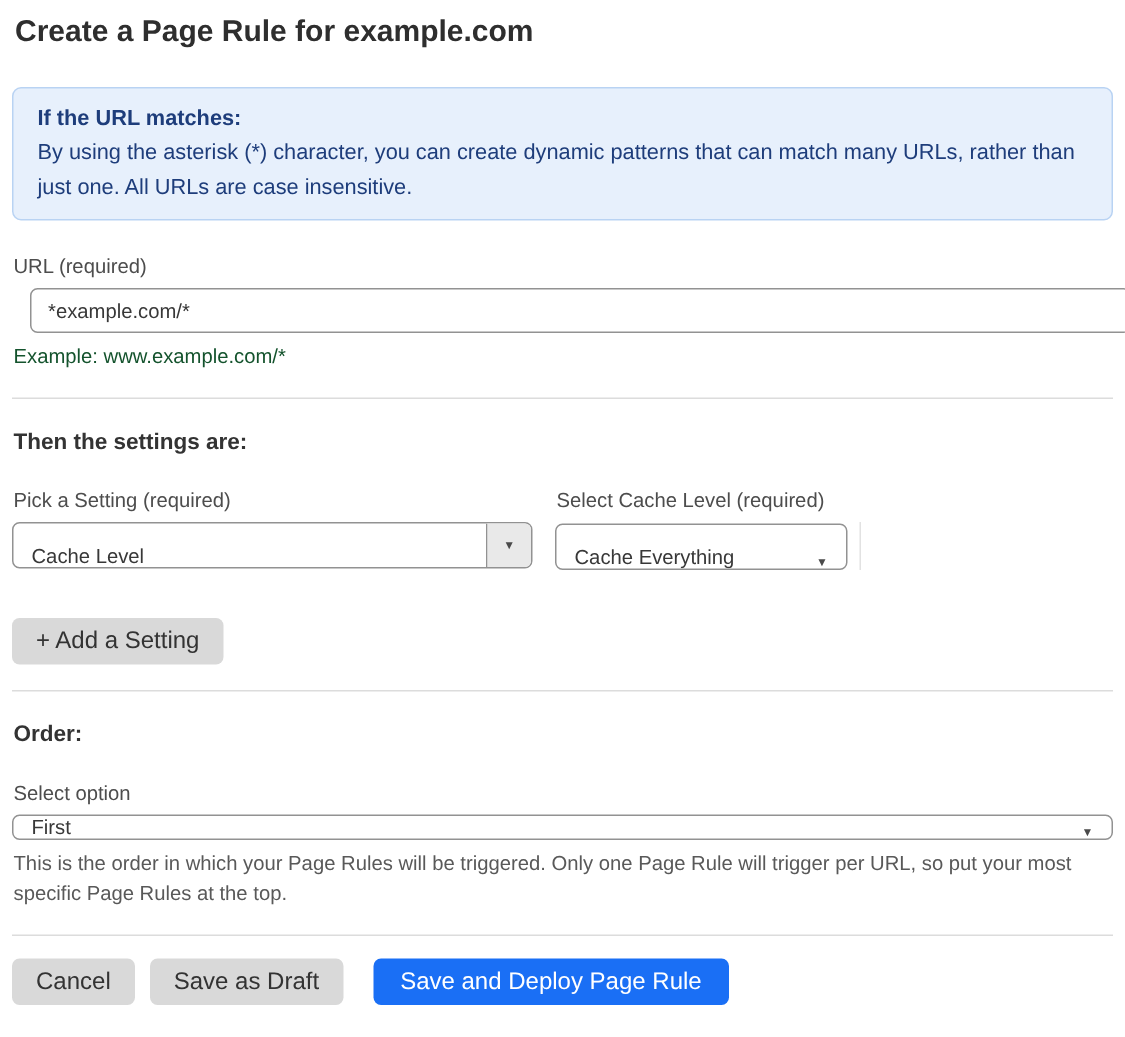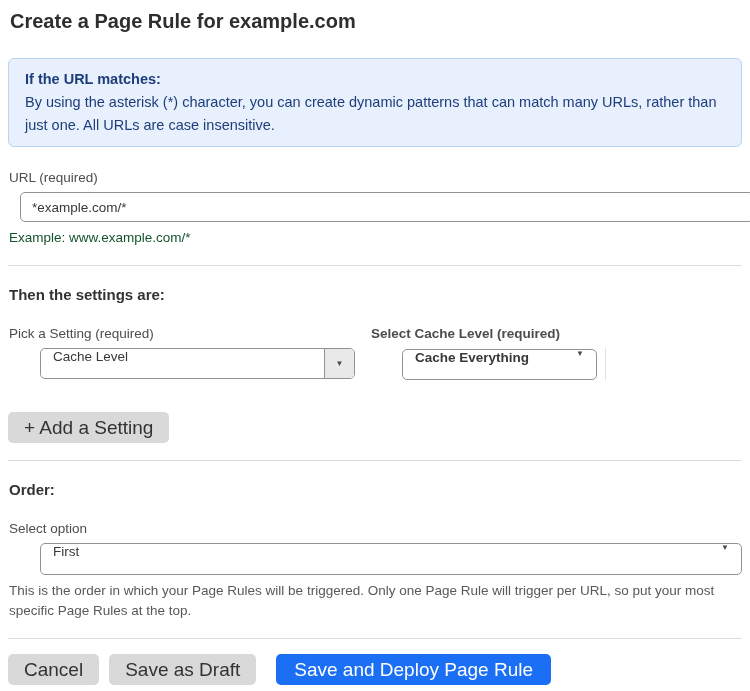--- a/index.html
+++ b/index.html
@@ -77,33 +77,32 @@
   h2.section-heading {
     font-size: 15px;
     line-height: 17px;
     font-weight: 700;
     color: #333333;
     margin: 20px 0 0 1px;
   }
 
   .settings-row { display: flex; gap: 15px; }
   .setting-col-1 { width: 347px; }
-  .setting-col-2 { flex: 1; font-weight: bold; }
+  .setting-col-2 { flex: 1; }
 
   .select {
     display: flex;
-    align-items: flex-start;
+    align-items: flex-end;
     height: 31px;
     border: 1px solid #929292;
     border-radius: 5px;
     background: #ffffff;
     font-size: 13.5px;
     color: #383838;
     cursor: pointer;
-    margin-left: 32px;
   }
   .select-value { flex: 1; padding: 0 12px; white-space: nowrap; overflow: hidden; }
   .arrow { font-size: 8px; color: #4a4a4a; line-height: 1; }
 
   .select-split .select-arrow-box {
     width: 30px;
     align-self: stretch;
     display: flex;
     align-items: center;
     justify-content: center;
@@ -111,32 +110,32 @@
     border-left: 1px solid #929292;
     border-radius: 0 4px 4px 0;
   }
 
   .cache-row { display: flex; align-items: center; }
   .select-plain { width: 195px; padding-right: 12px; }
   .v-divider { width: 1px; height: 32px; background: #e2e2e2; margin-left: 8px; }
 
   .btn {
     font-family: "Liberation Sans", sans-serif;
-    font-size: 19px;
+    font-size: 16px;
     height: 31px;
     padding: 0 16px;
     border: none;
     border-radius: 5px;
     cursor: pointer;
   }
   .btn-gray { background: #d9d9d9; color: #333333; }
   .btn-blue { background: #1a6ff5; color: #ffffff; padding: 0 18px; }
   .add-setting-btn { margin-top: 32px; display: block; }
 
-  .select-full { height: 32px; }
+  .select-full { height: 17px; }
 
   .order-helper {
     margin: 6px 0 0 1px;
     font-size: 13.5px;
     line-height: 20px;
     color: #595959;
     max-width: 735px;
   }
 
   .footer { display: flex; margin-top: 15px; }

